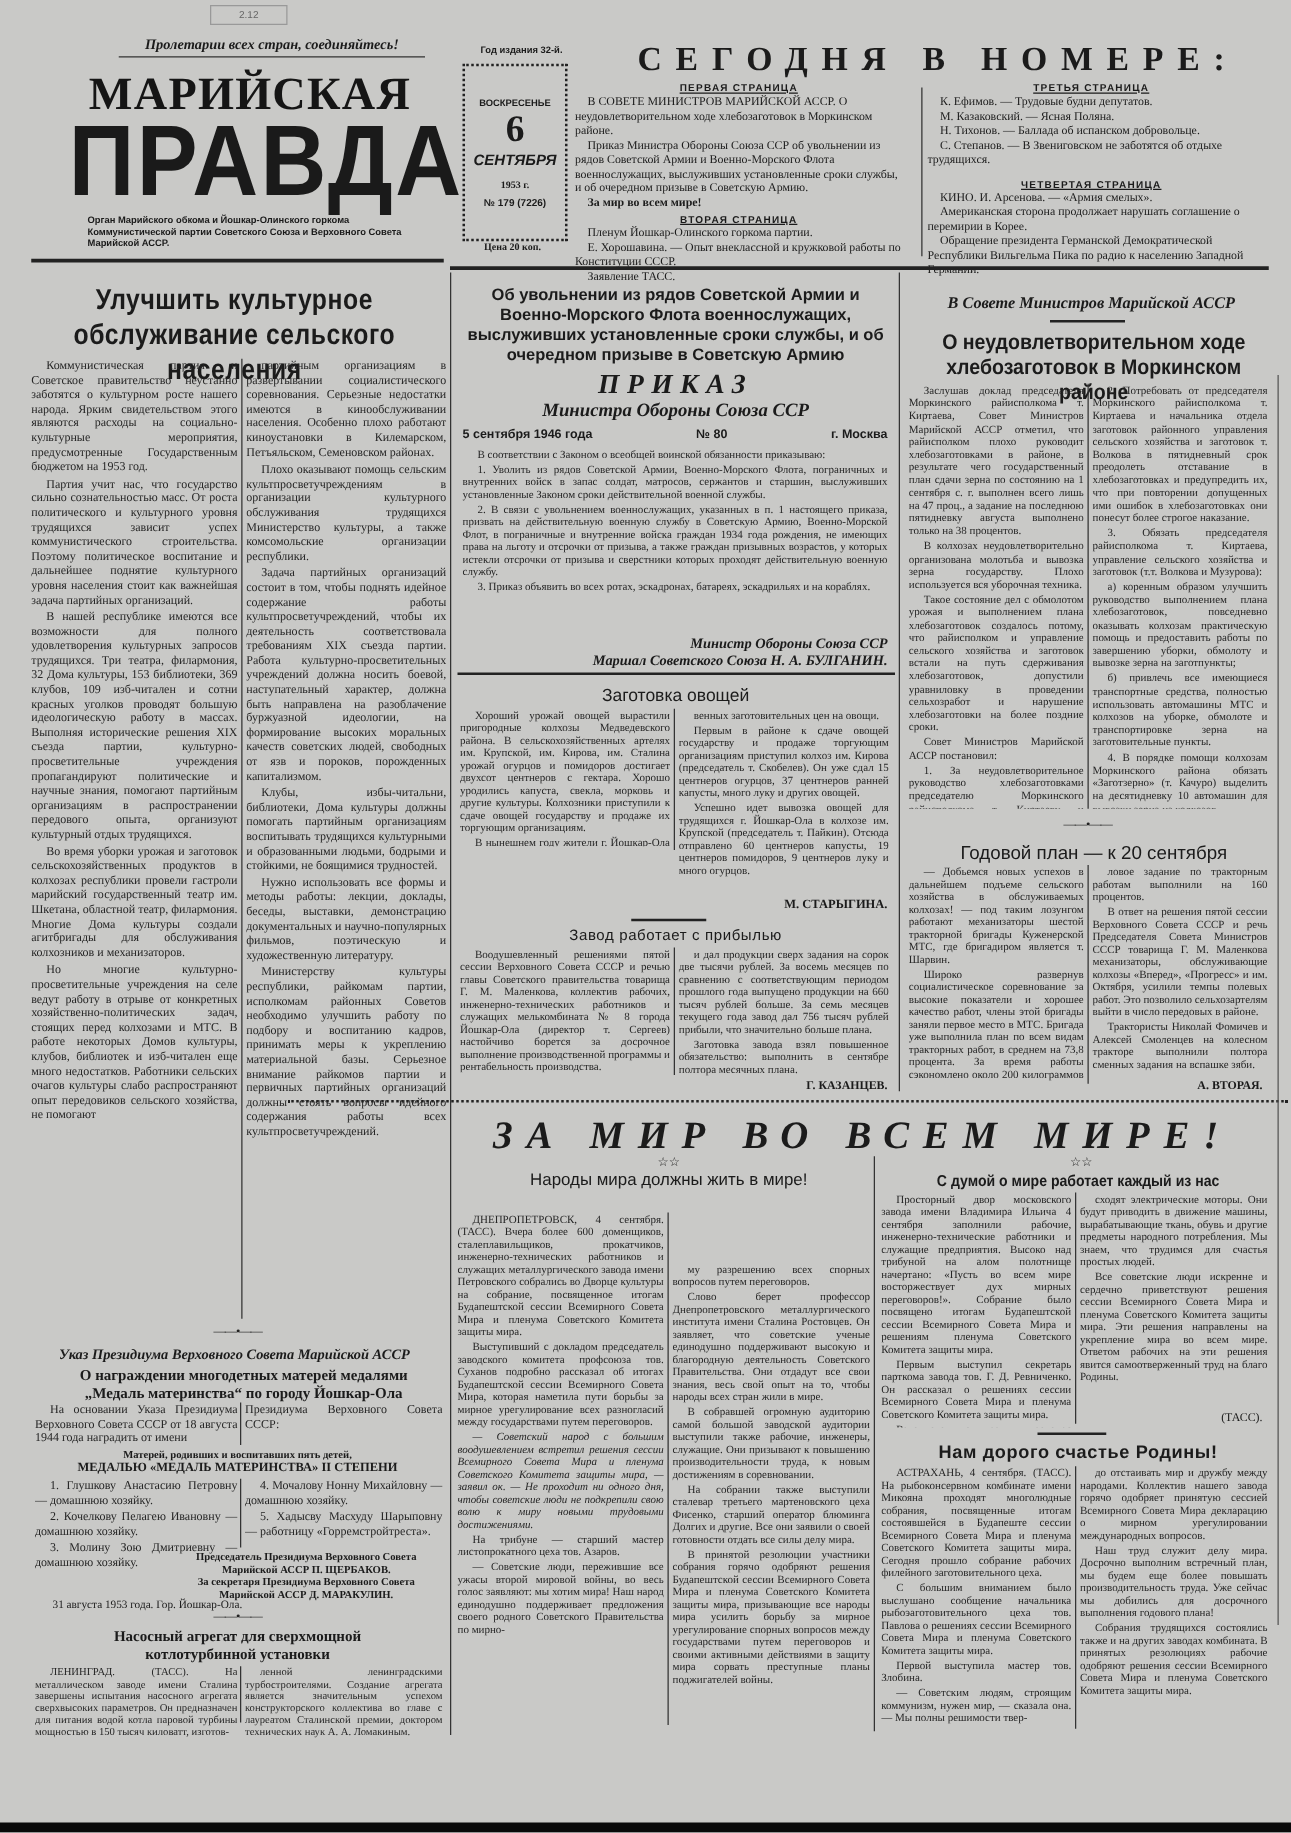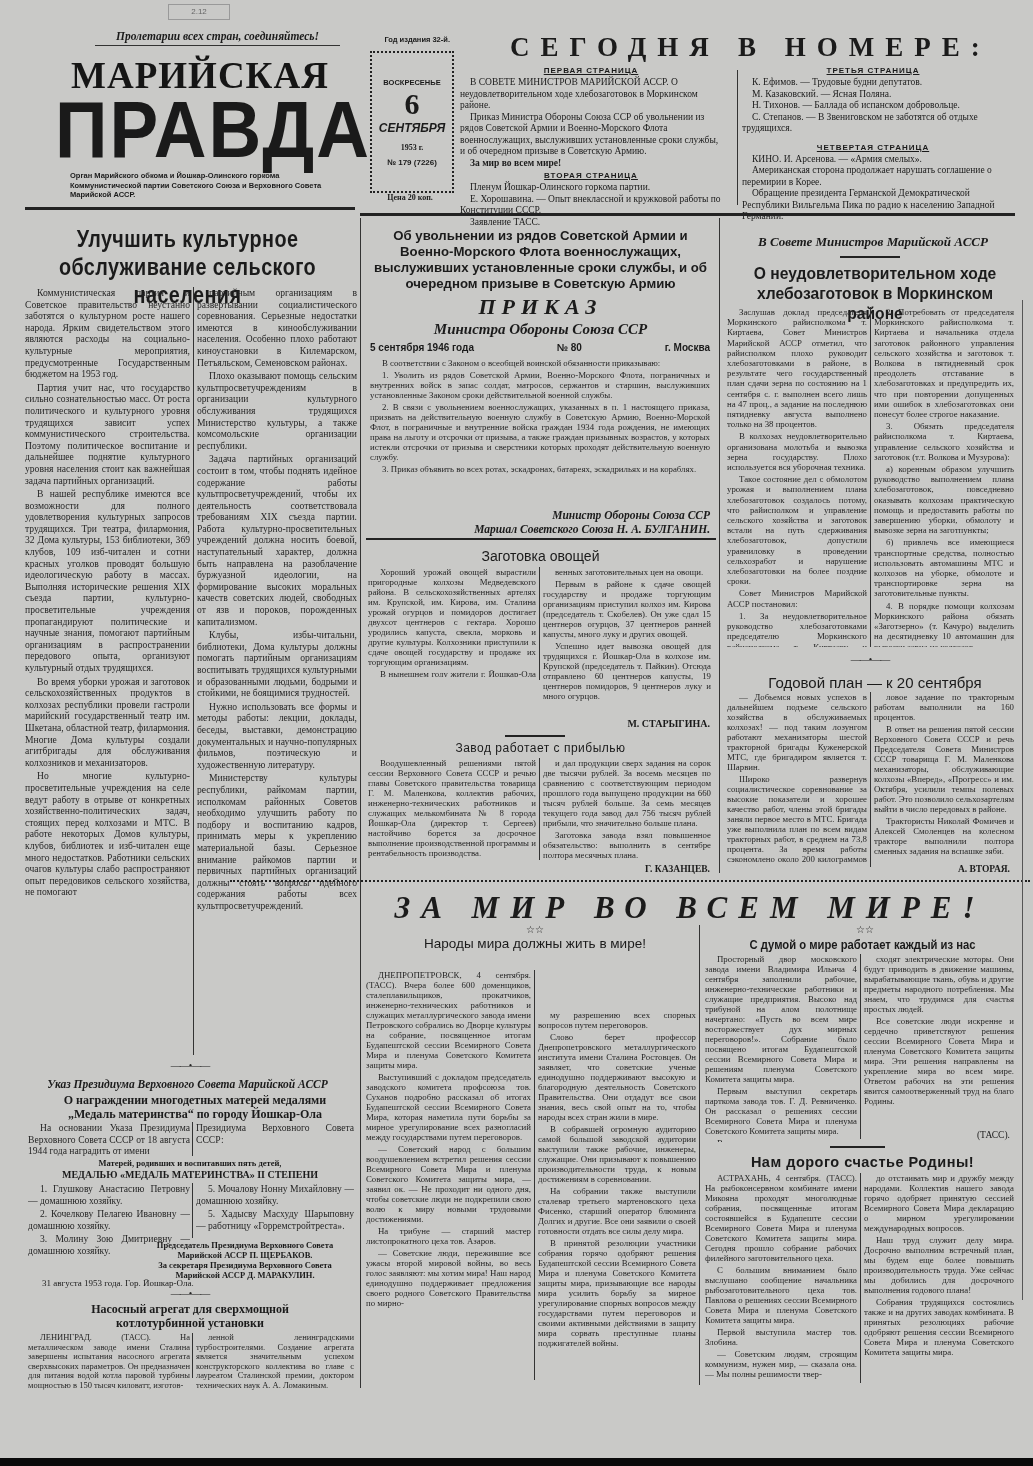--- a/index.html
+++ b/index.html
@@ -96,21 +96,21 @@
 </div>
 <div class="abs serif" style="left:25px;top:1158px;width:330px;font-size:8.5px;font-weight:bold;text-align:center;">Матерей, родивших и воспитавших пять детей,</div>
 <div class="abs serif" style="left:25px;top:1169px;width:330px;font-size:10px;font-weight:bold;text-align:center;">МЕДАЛЬЮ «МЕДАЛЬ МАТЕРИНСТВА» II СТЕПЕНИ</div>
 <div class="col" style="left:28px;top:1183px;width:162px;">
   <p class="body-text">1. Глушкову Анастасию Петровну — домашнюю хозяйку.</p>
   <p class="body-text">2. Кочелкову Пелагею Ивановну — домашнюю хозяйку.</p>
   <p class="body-text">3. Молину Зою Дмитриевну — домашнюю хозяйку.</p>
 </div>
 <div class="rule-v" style="left:192px;top:1183px;height:55px;"></div>
 <div class="col" style="left:196px;top:1183px;width:158px;">
-  <p class="body-text">5. Мочалову Нонну Михайловну — домашнюю хозяйку.</p>
+  <p class="body-text">4. Мочалову Нонну Михайловну — домашнюю хозяйку.</p>
   <p class="body-text">5. Хадысву Масхуду Шарыповну — работницу «Горремстройтреста».</p>
 </div>
 <div class="abs serif" style="left:145px;top:1240px;width:200px;font-size:8.5px;line-height:10px;font-weight:bold;text-align:center;">
   <div>Председатель Президиума Верховного Совета</div>
   <div>Марийской АССР П. ЩЕРБАКОВ.</div>
   <div>За секретаря Президиума Верховного Совета</div>
   <div>Марийской АССР Д. МАРАКУЛИН.</div>
 </div>
 <div class="abs serif" style="left:42px;top:1278px;width:200px;font-size:9px;">31 августа 1953 года. Гор. Йошкар-Ола.</div>
 <div class="ornament" style="left:130px;top:1288px;width:120px;">——•——</div>
@@ -210,21 +210,21 @@
 <div class="abs serif" style="left:900px;top:864px;width:110px;font-size:9.5px;font-weight:bold;text-align:right;">А. ВТОРАЯ.</div>
 
 <div class="wavy" style="top:876px;"></div>
 <div class="abs serif" style="left:365px;top:890px;width:650px;font-size:31px;font-style:italic;font-weight:bold;text-align:center;letter-spacing:11px;">ЗА МИР ВО ВСЕМ МИРЕ!</div>
 
 <div class="abs" style="left:515px;top:924px;width:40px;font-size:10px;text-align:center;">☆☆</div>
 <div class="abs sans" style="left:400px;top:936px;width:270px;font-size:13.5px;line-height:16px;text-align:center;">Народы мира должны жить в мире!</div>
 <div class="col" style="left:366px;top:970px;width:165px;height:410px;">
   <p class="body-text" style="font-size:8.8px;line-height:10px;">ДНЕПРОПЕТРОВСК, 4 сентября. (ТАСС). Вчера более 600 доменщиков, сталеплавильщиков, прокатчиков, инженерно-технических работников и служащих металлургического завода имени Петровского собрались во Дворце культуры на собрание, посвященное итогам Будапештской сессии Всемирного Совета Мира и пленума Советского Комитета защиты мира.</p>
   <p class="body-text" style="font-size:8.8px;line-height:10px;">Выступивший с докладом председатель заводского комитета профсоюза тов. Суханов подробно рассказал об итогах Будапештской сессии Всемирного Совета Мира, которая наметила пути борьбы за мирное урегулирование всех разногласий между государствами путем переговоров.</p>
-  <p class="body-text" style="font-size:8.8px;line-height:10px;">— Советский народ с большим воодушевлением встретил решения сессии Всемирного Совета Мира и пленума Советского Комитета защиты мира, — заявил ок. — Не проходит ни одного дня, чтобы советские люди не подкрепили свою волю к миру новыми трудовыми достижениями.</p>
+  <p class="body-text" style="font-size:8.8px;line-height:10px;font-style:italic;">— Советский народ с большим воодушевлением встретил решения сессии Всемирного Совета Мира и пленума Советского Комитета защиты мира, — заявил ок. — Не проходит ни одного дня, чтобы советские люди не подкрепили свою волю к миру новыми трудовыми достижениями.</p>
   <p class="body-text" style="font-size:8.8px;line-height:10px;">На трибуне — старший мастер листопрокатного цеха тов. Азаров.</p>
   <p class="body-text" style="font-size:8.8px;line-height:10px;">— Советские люди, пережившие все ужасы второй мировой войны, во весь голос заявляют: мы хотим мира! Наш народ единодушно поддерживает предложения своего родного Советского Правительства по мирно-</p>
 </div>
 <div class="rule-v" style="left:534px;top:970px;height:410px;"></div>
 <div class="col" style="left:538px;top:970px;width:158px;height:410px;margin-top:40px;">
   <p class="body-text" style="font-size:8.8px;line-height:10px;">му разрешению всех спорных вопросов путем переговоров.</p>
   <p class="body-text" style="font-size:8.8px;line-height:10px;">Слово берет профессор Днепропетровского металлургического института имени Сталина Ростовцев. Он заявляет, что советские ученые единодушно поддерживают высокую и благородную деятельность Советского Правительства. Они отдадут все свои знания, весь свой опыт на то, чтобы народы всех стран жили в мире.</p>
   <p class="body-text" style="font-size:8.8px;line-height:10px;">В собравшей огромную аудиторию самой большой заводской аудитории выступили также рабочие, инженеры, служащие. Они призывают к повышению производительности труда, к новым достижениям в соревновании.</p>
   <p class="body-text" style="font-size:8.8px;line-height:10px;">На собрании также выступили сталевар третьего мартеновского цеха Фисенко, старший оператор блюминга Долгих и другие. Все они заявили о своей готовности отдать все силы делу мира.</p>
   <p class="body-text" style="font-size:8.8px;line-height:10px;">В принятой резолюции участники собрания горячо одобряют решения Будапештской сессии Всемирного Совета Мира и пленума Советского Комитета защиты мира, призывающие все народы мира усилить борьбу за мирное урегулирование спорных вопросов между государствами путем переговоров и своими активными действиями в защиту мира сорвать преступные планы поджигателей войны.</p>

